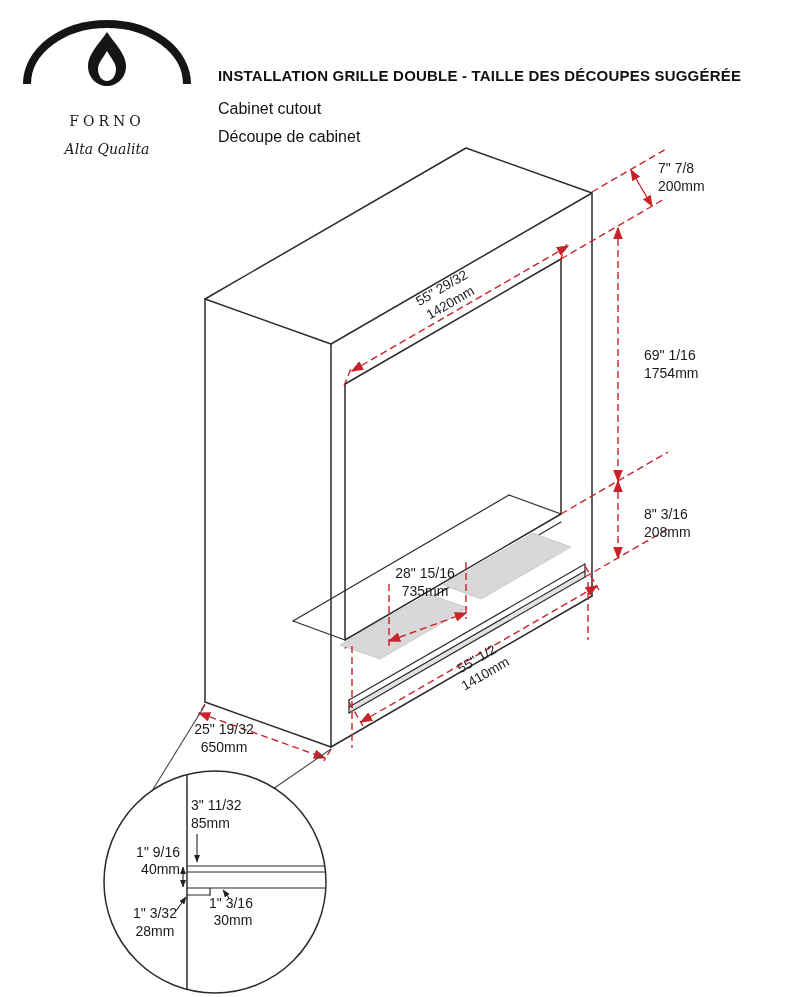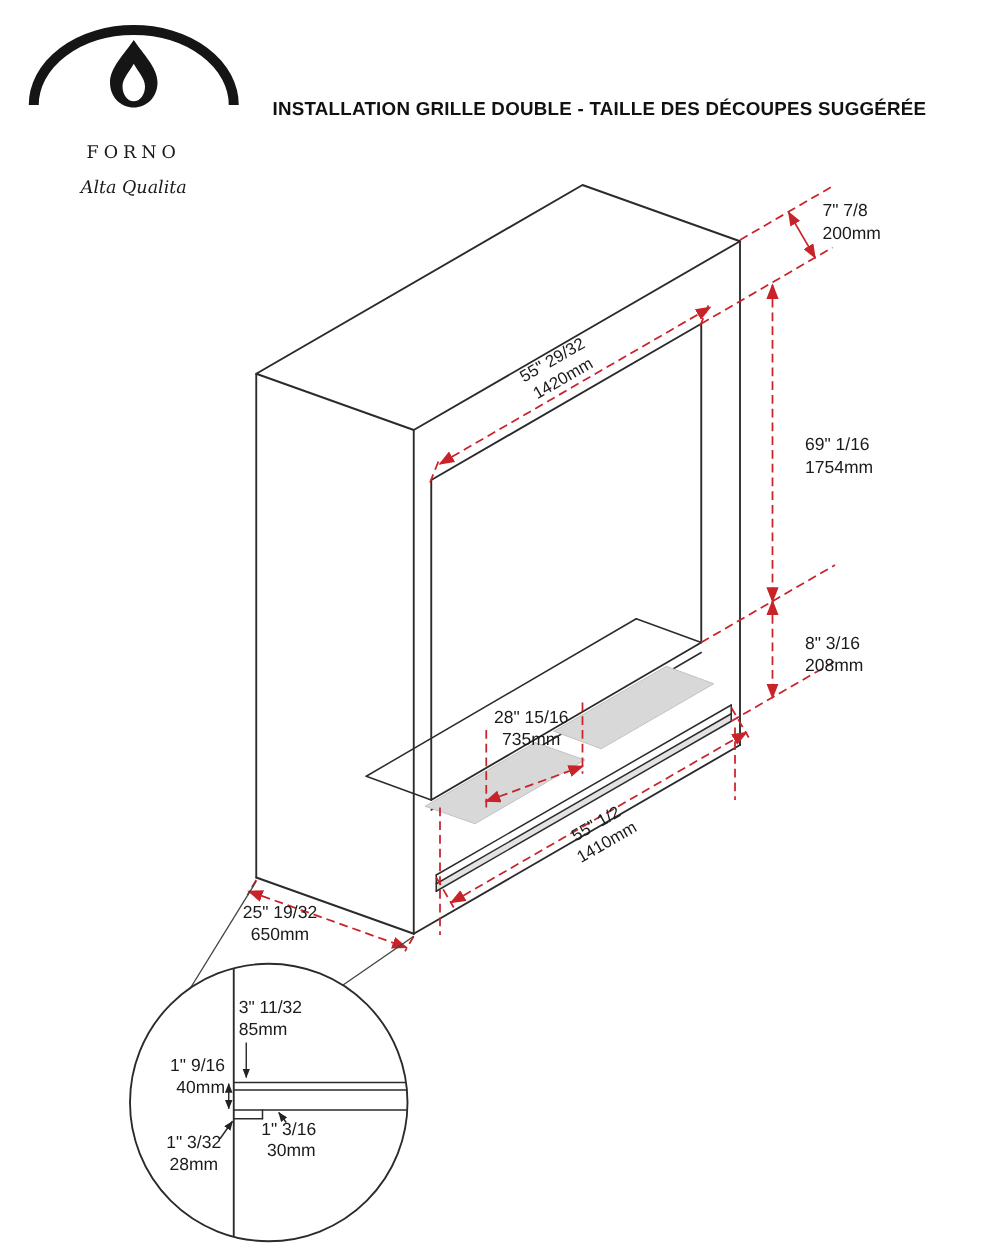--- a/index.html
+++ b/index.html
@@ -4,21 +4,21 @@
 <style>
   html,body{margin:0;padding:0;}
   body{
     width:800px;height:997px;position:relative;background:#fff;overflow:hidden;
     font-family:"Liberation Sans",sans-serif;color:#111;
   }
   .header{position:absolute;left:0;top:0;width:800px;height:170px;}
   .logo{position:absolute;left:2px;top:6px;width:200px;height:160px;text-align:center;}
   .titles{position:absolute;left:218px;top:58px;width:570px;}
   .t1{font-size:17px;font-weight:700;letter-spacing:.2px;white-space:nowrap;}
-  .t2{font-size:15px;font-weight:700;letter-spacing:.2px;margin-top:21px;white-space:nowrap;}
+  .t2{font-size:15px;font-weight:700;letter-spacing:.2px;margin-top:9px;white-space:nowrap;}
   .cap1{font-size:16px;margin-top:16px;}
   .cap2{font-size:16px;margin-top:10px;}
   #draw{position:absolute;left:0;top:0;}
   svg text{font-family:"Liberation Sans",sans-serif;font-size:14px;fill:#1a1a1a;}
   text.dl{font-size:13.5px;}
   .edge{stroke:#2b2b2b;stroke-width:1.5;fill:none;stroke-linejoin:round;stroke-linecap:round;}
   .edge2{stroke:#2b2b2b;stroke-width:1.2;fill:none;stroke-linejoin:round;stroke-linecap:round;}
   .patch{fill:#d8d8d8;stroke:#c0c0c0;stroke-width:.75;}
   .band{fill:#e2e2e2;stroke:none;}
   .red{stroke:#c9232a;stroke-width:1.4;fill:none;stroke-dasharray:7 4;}
@@ -35,20 +35,22 @@
     <svg width="200" height="160" viewBox="0 0 200 160">
       <path d="M25,78 A80,60 0 0 1 185,78" stroke="#151515" stroke-width="8" fill="none"></path>
       <path d="M105,26 C97,38 86,48 86,60 C86,72 95,80 105,80 C115,80 124,72 124,60 C124,48 113,38 105,26 Z" fill="#151515"></path>
       <path d="M105,45 C101,52 96,57 96,63 C96,70 100,75 105,75 C110,75 114,70 114,63 C114,57 109,52 105,45 Z" fill="#ffffff"></path>
       <text x="105" y="120" class="brandtxt" text-anchor="middle" font-size="42" letter-spacing="4" fill="#111">FORNO</text>
       <text x="105" y="148" class="brandtxt" text-anchor="middle" font-size="20" font-style="italic" fill="#222">Alta Qualita</text>
     </svg>
   </div>
   <div class="titles">
     <div class="t2">INSTALLATION GRILLE DOUBLE - TAILLE DES DÉCOUPES SUGGÉRÉE</div>
+    <div class="cap1">Cabinet cutout</div>
+    <div class="cap2">Découpe de cabinet</div>
   </div>
 </div>
 
 <svg id="draw" width="800" height="997" viewBox="0 0 800 997">
   <defs>
     <marker id="ra" markerWidth="9" markerHeight="7" refX="8" refY="3.5" orient="auto-start-reverse">
       <path d="M0,0 L9,3.5 L0,7 Z" fill="#c9232a"></path>
     </marker>
     <marker id="ba" markerWidth="7" markerHeight="5.5" refX="6.5" refY="2.75" orient="auto-start-reverse">
       <path d="M0,0 L7,2.75 L0,5.5 Z" fill="#222"></path>

